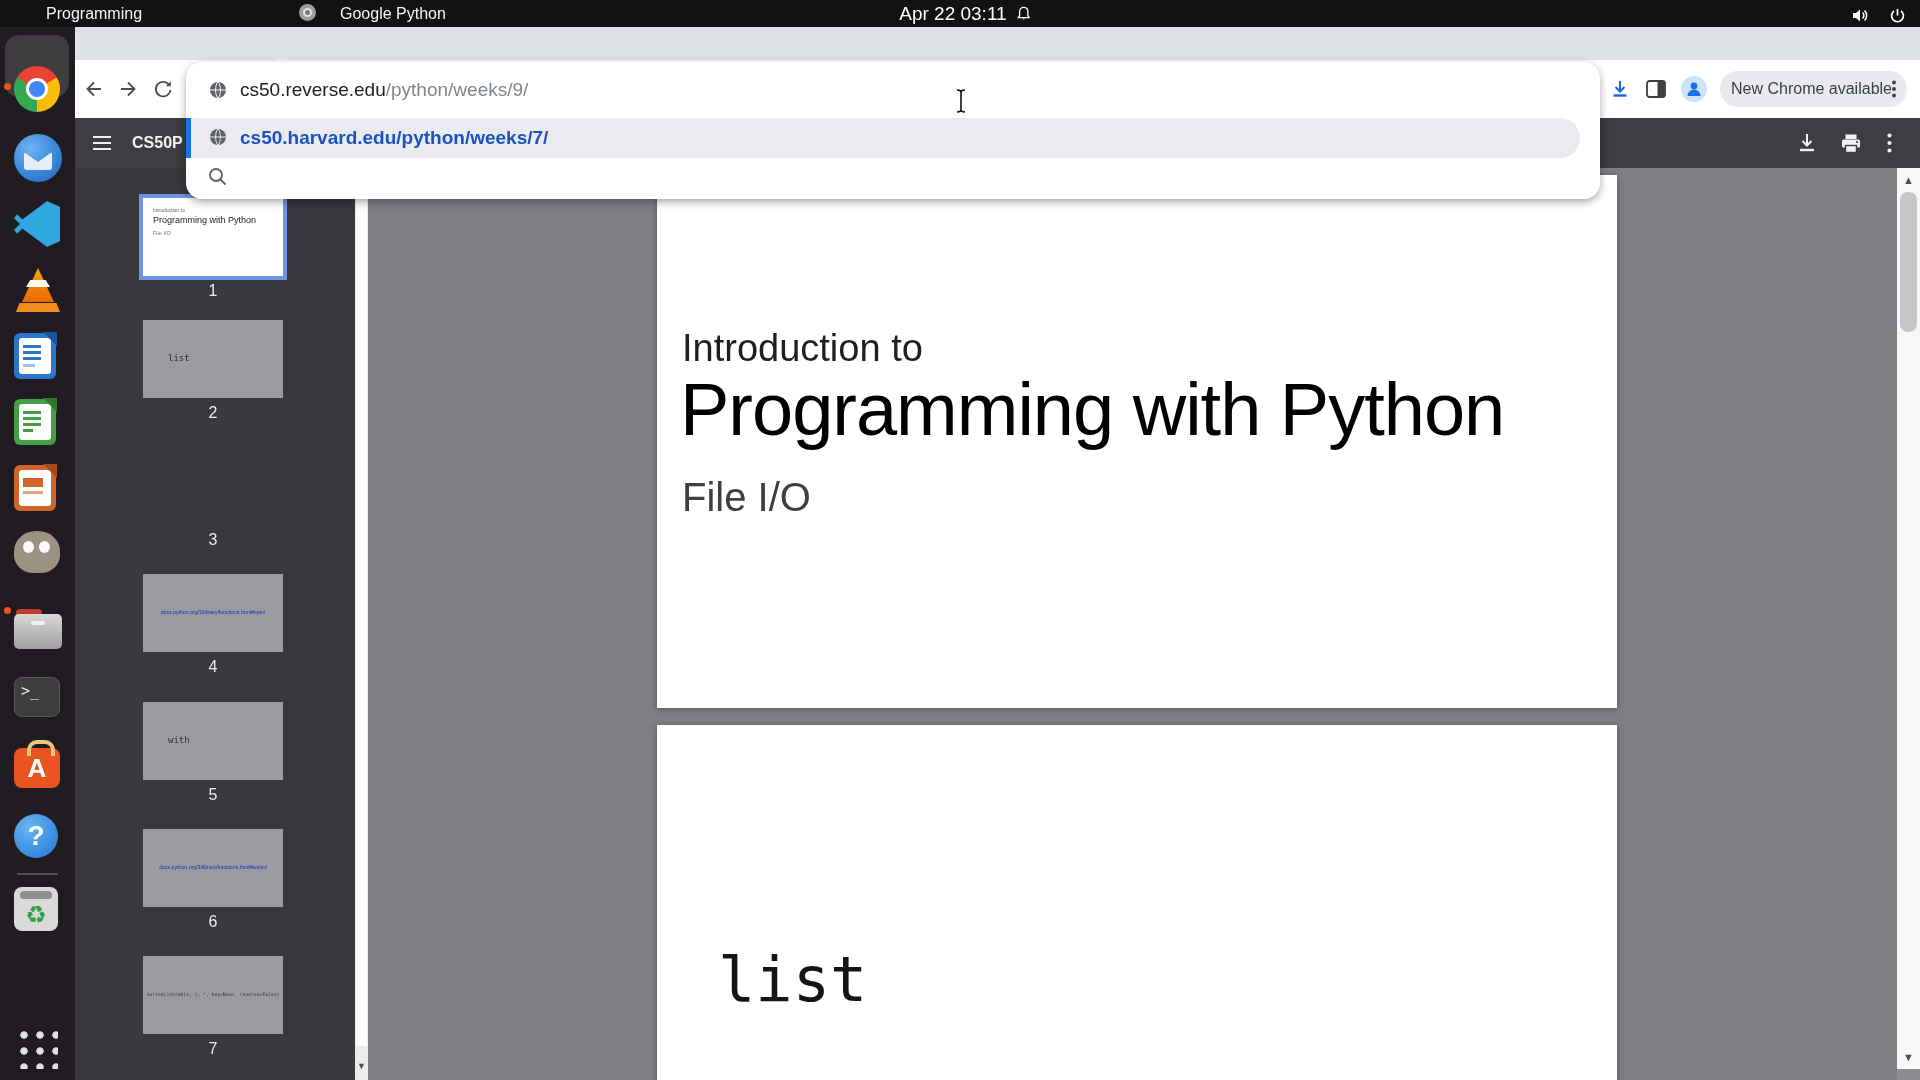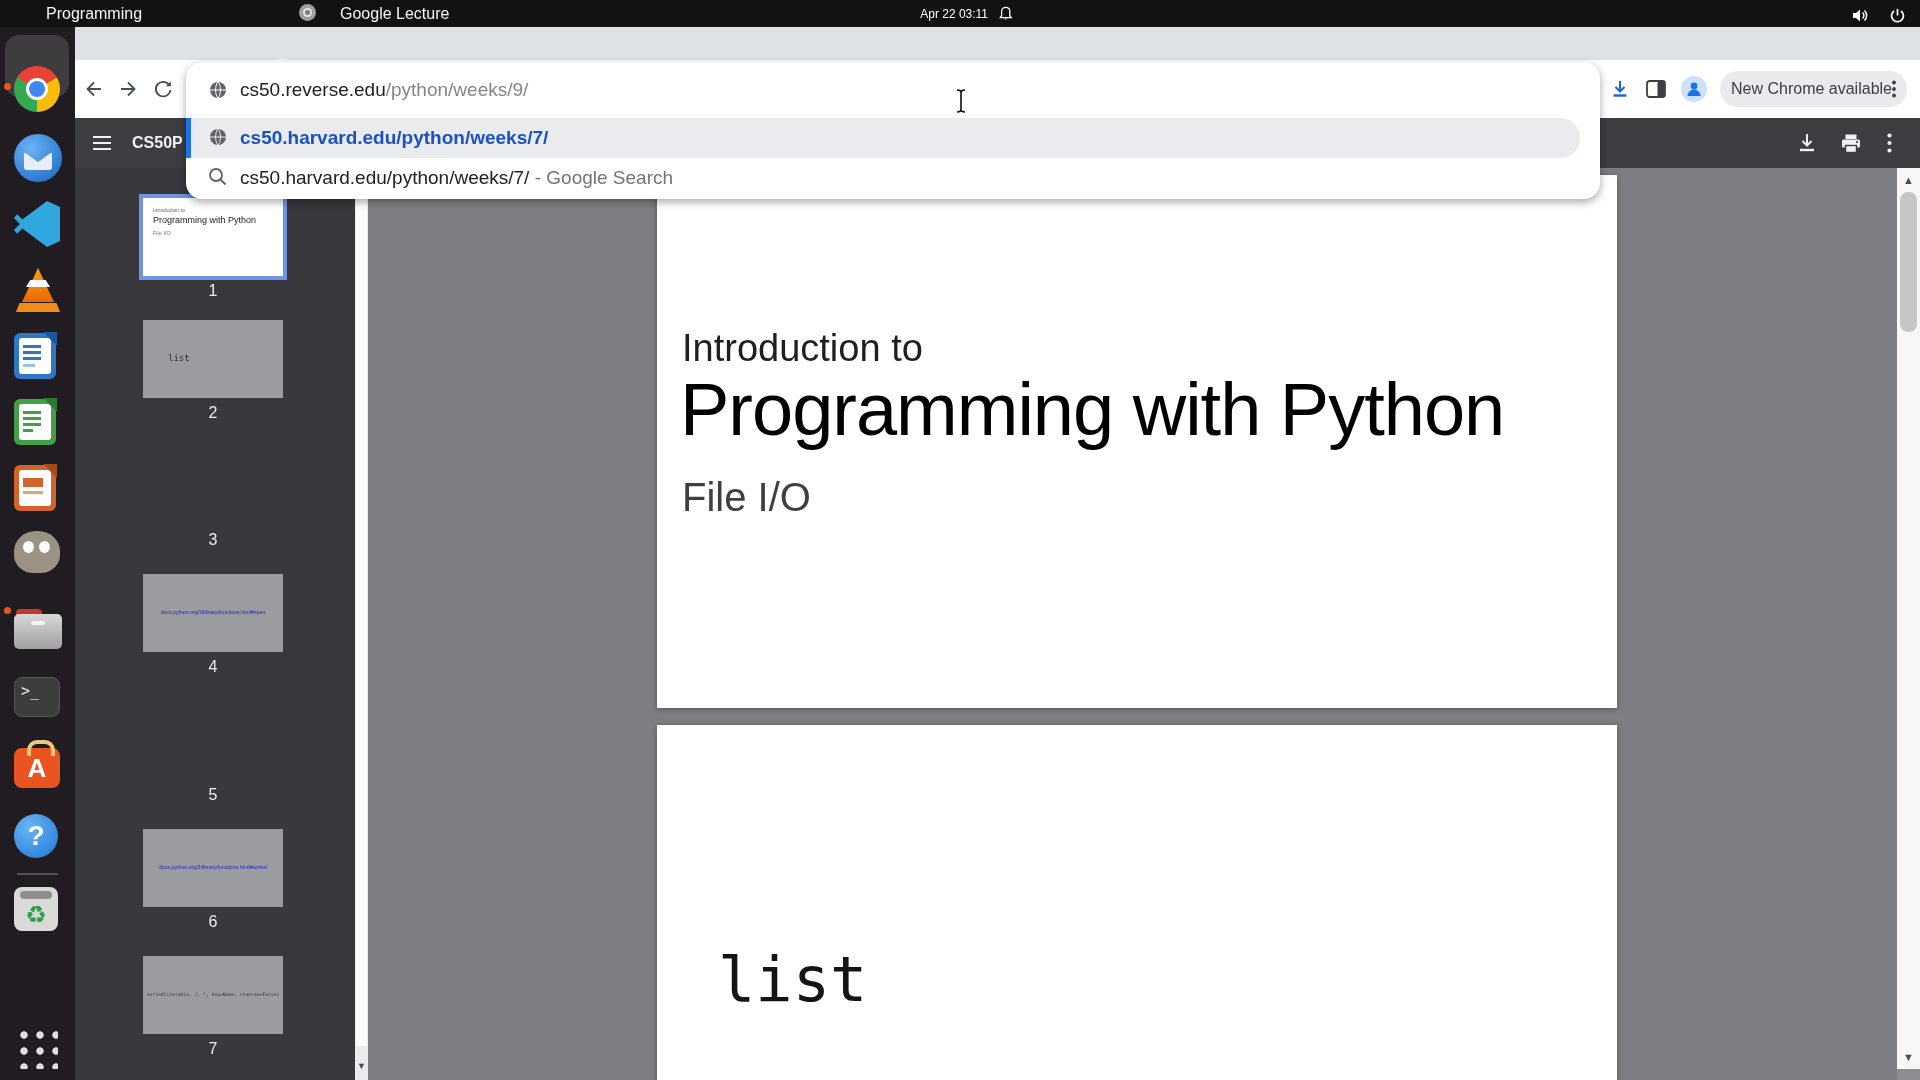--- a/index.html
+++ b/index.html
@@ -149,23 +149,23 @@
 <body>
 
 <div id="topbar">
   <div class="item" style="left:46px;">Programming</div>
   <div class="item" style="left:299px; top:4px; height:18px;">
     <div style="width:17px;height:17px;border-radius:50%;background:#9e9e9e;position:relative;">
       <div style="position:absolute;inset:4px;border-radius:50%;background:#e3e3e3;"></div>
       <div style="position:absolute;inset:6px;border-radius:50%;background:#7a7a7a;"></div>
     </div>
   </div>
-  <div class="item" style="left:340px;">Google Lecture</div>
+  <div class="item" style="left:340px;">Google Python</div>
   <div id="clockwrap">
-    <span style="font-size:12px;margin-left:20px;">Apr 22 03:11</span>
+    <span style="font-size:19px;margin-left:20px;">Apr 22 03:11</span>
     <span>
       <svg width="15" height="16" viewBox="0 0 16 17">
           <path d="M8 1.5c-2.7 0-4.4 2-4.4 4.6v4.2L2.2 12.3h11.6l-1.4-2V6.1C12.4 3.5 10.7 1.5 8 1.5z" fill="none" stroke="#fff" stroke-width="1.4"></path>
           <path d="M6.6 13.4a1.5 1.5 0 0 0 2.8 0z" fill="#fff"></path>
         </svg>
     </span>
   </div>
   <div class="item" style="left:1852px; top:5px;">
     <svg width="18" height="17" viewBox="0 0 18 17">
         <polygon points="1,6 4,6 8,2.5 8,14.5 4,11 1,11" fill="#fff"></polygon>
@@ -397,20 +397,23 @@
   </div>
   <div class="pagenum" style="top:236px;">2</div>
 
   <div class="pagenum" style="top:363px;">3</div>
 
   <div class="thumb" style="top:406px;">
     <div class="link">docs.python.org/3/library/functions.html#open</div>
   </div>
   <div class="pagenum" style="top:490px;">4</div>
 
+  <div class="thumb" style="top:534px;">
+    <div class="mono">with</div>
+  </div>
   <div class="pagenum" style="top:618px;">5</div>
 
   <div class="thumb" style="top:661px;">
     <div class="link">docs.python.org/3/library/functions.html#sorted</div>
   </div>
   <div class="pagenum" style="top:745px;">6</div>
 
   <div class="thumb" style="top:788px;">
     <div class="mono-sm">sorted(iterable, /, *, key=None, reverse=False)</div>
   </div>
@@ -459,21 +462,20 @@
     </span>
     <span class="sugg-text">cs50.harvard.edu/python/weeks/7/</span>
   </div>
   <div id="sugg2" class="sugg-row">
     <span class="sugg-icon">
       <svg width="19" height="19" viewBox="0 0 19 19">
           <circle cx="8" cy="8" r="6" fill="none" stroke="#5f6368" stroke-width="1.8"></circle>
           <path d="M12.5 12.5L17.5 17.5" stroke="#5f6368" stroke-width="1.8"></path>
         </svg>
     </span>
-    <span class="sugg-text"><span>cs50.harvard.edu/python/weeks/7/</span><span class="suffix"> - Google Search</span></span>
   </div>
 </div>
 
 <div id="ibeam">
   <svg width="12" height="26" viewBox="0 0 12 26">
       <path d="M2 2c2 0 4 .5 4 2.5 0-2 2-2.5 4-2.5M6 4.5v17M2 24c2 0 4-.5 4-2.5 0 2 2 2.5 4 2.5" stroke="#111" stroke-width="1.6" fill="none"></path>
     </svg>
 </div>
 
 </body></html>

